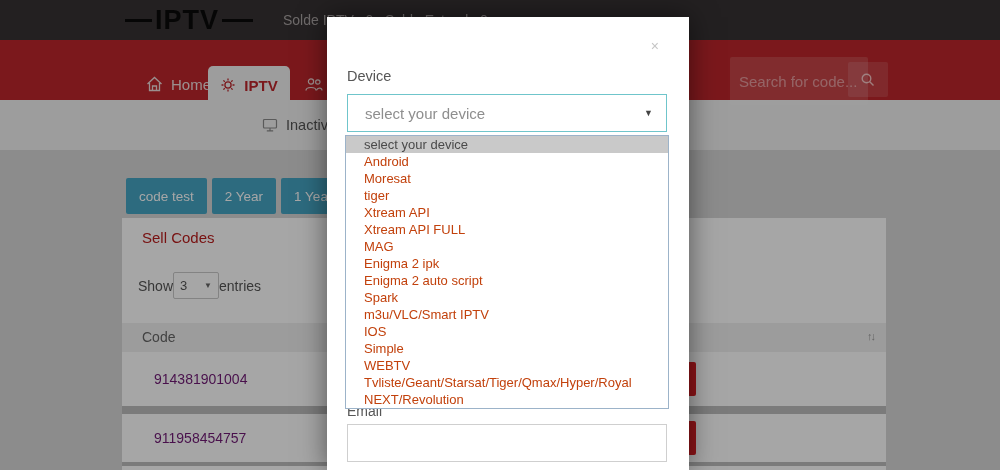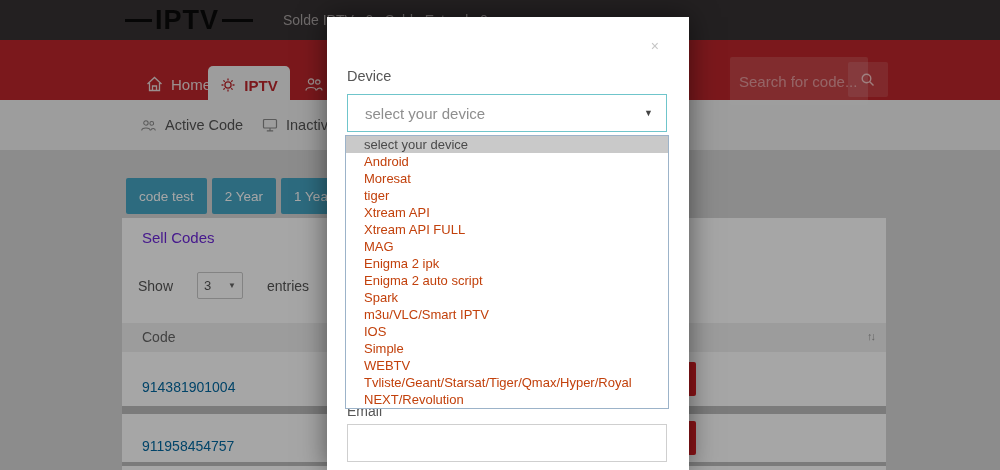--- a/index.html
+++ b/index.html
@@ -31,33 +31,33 @@
   .subnav { position:absolute; left:0; top:100px; width:1000px; height:50px; background:var(--subnav_bg); z-index:1; }
   .subitem { position:absolute; top:0; height:50px; display:flex; align-items:center; gap:8px; font-size:14.5px; color:#555; cursor:pointer; }
   .subitem.si1 { left:140px; } .subitem.si2 { left:262px; }
 
   
   .main { position:absolute; left:0; top:150px; width:1000px; height:320px; background:var(--page_bg); }
   .toolbar { position:absolute; left:126px; top:28px; display:flex; gap:5px; }
   .tbtn { height:36px; min-width:48px; padding:0 13px; background:var(--teal); color:#fff; border:none; border-radius:2px; font-size:13.5px; font-family:inherit; cursor:pointer; }
 
   .card { position:absolute; left:122px; top:68px; width:764px; height:252px; background:var(--card_bg); overflow:hidden; }
-  .card-title { position:absolute; left:20px; top:11px; font-size:15px; color:#6d28d9; }
-  .show-row { position:absolute; left:16px; top:54px; display:flex; align-items:center; gap:24px; font-size:14px; color:#555; }
+  .card-title { position:absolute; left:20px; top:11px; font-size:15px; color:#b91c1c; }
+  .show-row { position:absolute; left:16px; top:54px; display:flex; align-items:center; gap:0; font-size:14px; color:#555; }
   .mini-select { width:46px; height:27px; border:1px solid #c9c9c9; border-radius:2px; display:flex; align-items:center; padding:0 6px; gap:6px; font-size:13px; color:#555; cursor:pointer; background:#fff; }
   .mini-select .chev { font-size:8px; color:#666; margin-left:auto; }
 
   .table { position:absolute; left:0; top:105px; width:764px; bottom:0; background:#bdbdbd; }
   .thead { position:relative; height:29px; background:#f0f0f0; cursor:pointer; }
   .thead .hlabel { position:absolute; left:20px; top:6px; font-size:14px; color:#666; }
   .thead .sort { position:absolute; right:12px; top:7px; font-size:11px; color:#9a9a9a; letter-spacing:-2px; }
   .trow { position:relative; height:54px; background:#fff; margin-bottom:8px; }
   .trow:nth-child(3) { height:48px; margin-bottom:4px; }
   .trow.stub { height:4px; margin:0; }
-  .code { position:absolute; left:20px; top:50%; transform:translateY(-50%); font-size:14px; color:#0369a1;margin-top:8px; }
+  .code { position:absolute; left:32px; top:50%; transform:translateY(-50%); font-size:14px; color:#701a75; }
   .row-btn { position:absolute; left:518px; top:50%; transform:translateY(-50%); width:56px; height:34px; background:var(--button_red); border:none; border-radius:2px; cursor:pointer; }
 
   
   .backdrop { position:absolute; inset:0; background:rgba(0,0,0,0.35); z-index:40; }
   .modal { position:absolute; left:327px; top:17px; width:362px; height:453px; background:#fff; z-index:50; box-shadow:0 0 26px rgba(0,0,0,0.5); }
   .close { position:absolute; top:22px; right:30px; font-size:14px; color:#c5c5c5; cursor:pointer; line-height:1; }
   .dlabel { position:absolute; left:20px; top:51px; font-size:14.5px; color:#565656; }
   .select { position:absolute; left:20px; top:77px; width:320px; height:38px; border:1px solid var(--select_border); display:flex; align-items:center; padding-left:17px; font-size:15px; color:#8e8e8e; cursor:pointer; background:#fff; }
   .select .arrow { margin-left:auto; margin-right:13px; font-size:9px; color:#444; }
   .elabel { position:absolute; left:20px; top:386px; font-size:14px; color:#565656; z-index:1; }
@@ -116,31 +116,20 @@
       <span>
         <svg width="16" height="16" viewBox="0 0 16 16" stroke="rgba(255,225,225,0.8)" stroke-width="1.4" fill="none">
           <circle cx="6.5" cy="6.5" r="4.3"></circle>
             <path d="M9.8 9.8 L13.5 13.5"></path>
         </svg>
       </span>
     </button>
   </nav>
 
   <div class="subnav">
-    <div class="subitem si1">
-      <span>
-        <svg width="17" height="13" viewBox="0 0 20 15" stroke="#8a8a8a" stroke-width="1.2" fill="none">
-          <circle cx="7" cy="4.5" r="2.6"></circle>
-            <path d="M2 13.5 C2 9.5 12 9.5 12 13.5"></path>
-          <circle cx="13.8" cy="5" r="2.2"></circle>
-            <path d="M12.5 13.3 C13.5 10.2 18 10.4 18 13.5"></path>
-        </svg>
-      </span>
-      <span>Active Code</span>
-    </div>
     <div class="subitem si2">
       <span>
         <svg width="16" height="14" viewBox="0 0 16 14" stroke="#8a8a8a" stroke-width="1.2" fill="none">
           <rect x="1.5" y="1.5" width="13" height="8.5" rx="1"></rect>
             <path d="M8 10 V12.2 M4.8 12.8 H11.2"></path>
         </svg>
       </span>
       <span>Inactive</span>
     </div>
   </div>

